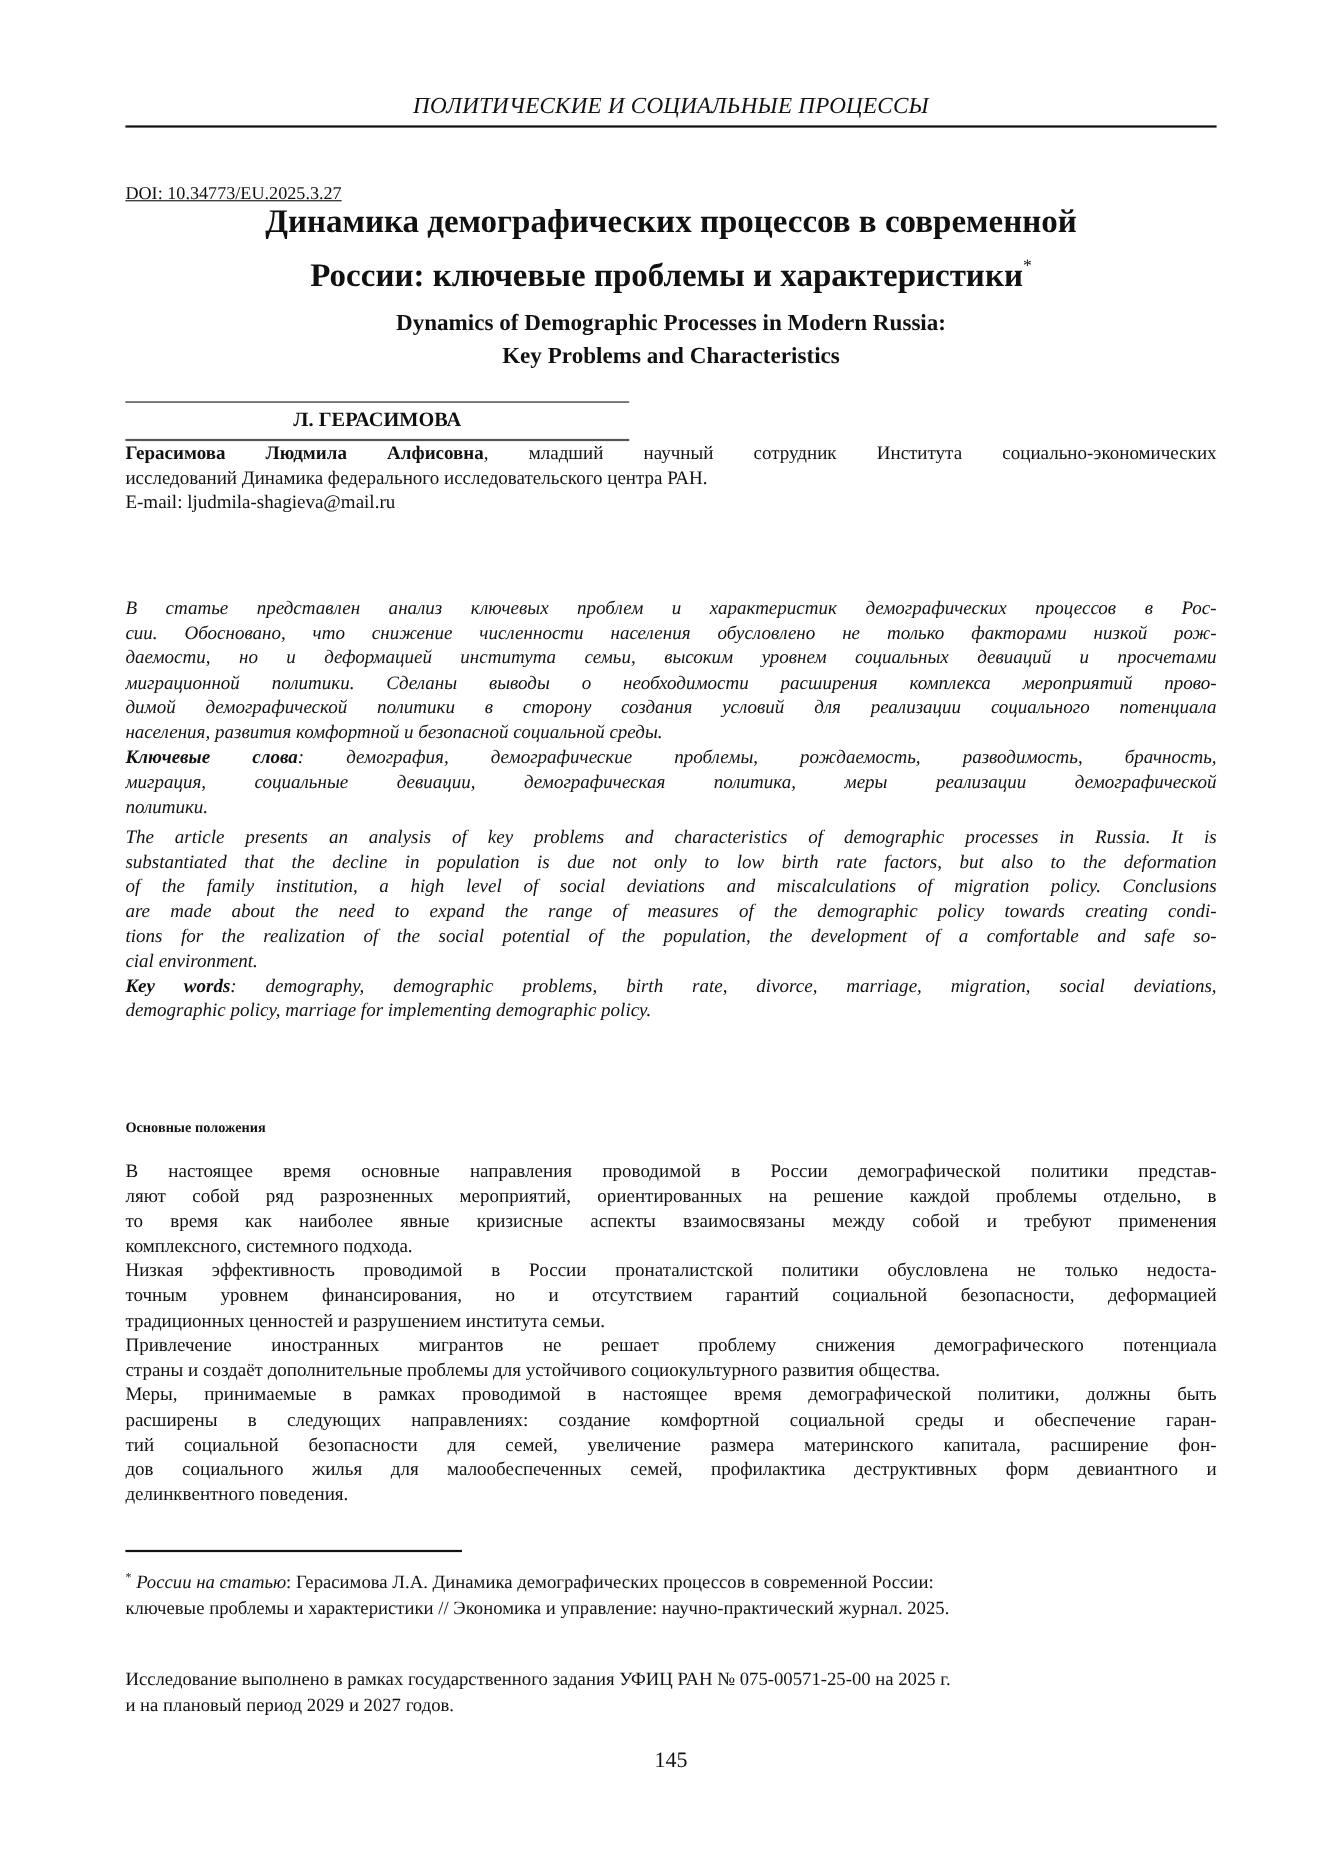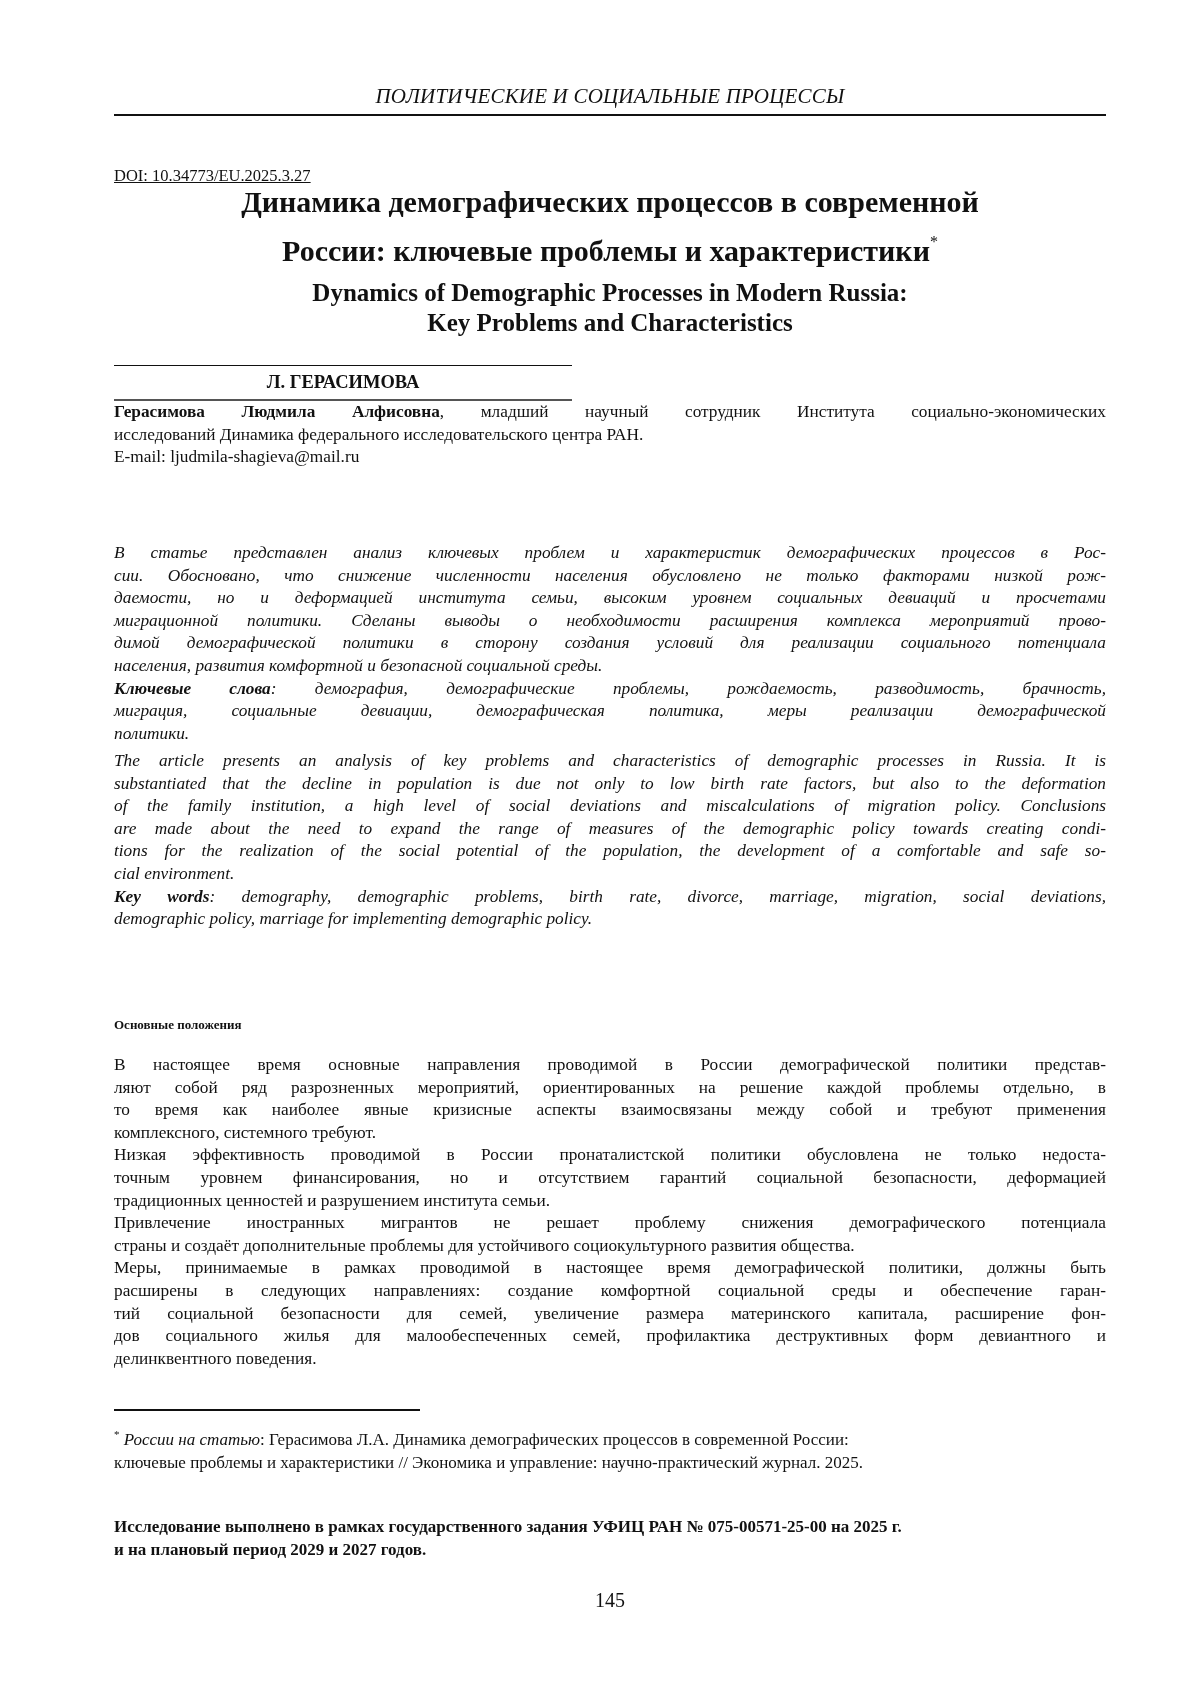--- a/index.html
+++ b/index.html
@@ -16,21 +16,21 @@
   .doi {
     position: absolute; top: 142px; left: 0; font-size: 16.5px; text-decoration: underline; margin-top: 24px;
   }
   .title-ru {
     position: absolute; top: 182px; left: 0; width: 992px; text-align: center;
     font-weight: bold; font-size: 30px; line-height: 40px;
   }
   .title-ru sup { font-size: 16px; vertical-align: 14px; font-weight: normal; }
   .title-en {
     position: absolute; top: 278px; left: 0; width: 992px; text-align: center;
-    font-weight: bold; font-size: 25px; line-height: 30px;
+    font-weight: bold; font-size: 21px; line-height: 30px;
   }
   .author-block { position: absolute; top: 365px; left: 0; width: 458px; }
   .author-rule { height: 1px; background: #111; width: 458px; }
   .author-rule.bottom { height: 2px; background: #555; }
   .author-name {
     text-align: center; font-weight: bold; font-size: 18.5px; line-height: 30px; padding: 1px 0 2px 0;
   }
   .block { position: absolute; left: 0; width: 992px; font-size: 17.3px; line-height: 22.6px; }
   .line { display: block; text-align: justify; text-align-last: justify; white-space: nowrap; height: 22.6px; }
   .line.last { text-align-last: left; }
@@ -97,39 +97,39 @@
     <span class="line"><span class="j"><span class="b">Key words</span><span>: demography, demographic problems, birth rate, divorce, marriage, migration, social deviations,</span></span></span>
     <span class="line last">demographic policy, marriage for implementing demographic policy.</span>
   </div>
 
   <div class="section-title">Основные положения</div>
 
   <div class="block" style="top:1054px;">
     <span class="line"><span class="j">В настоящее время основные направления проводимой в России демографической политики представ-</span></span>
     <span class="line"><span class="j">ляют собой ряд разрозненных мероприятий, ориентированных на решение каждой проблемы отдельно, в</span></span>
     <span class="line"><span class="j">то время как наиболее явные кризисные аспекты взаимосвязаны между собой и требуют применения</span></span>
-    <span class="line last">комплексного, системного требуют.</span>
+    <span class="line last">комплексного, системного подхода.</span>
     <span class="line"><span class="j">Низкая эффективность проводимой в России пронаталистской политики обусловлена не только недоста-</span></span>
     <span class="line"><span class="j">точным уровнем финансирования, но и отсутствием гарантий социальной безопасности, деформацией</span></span>
     <span class="line last">традиционных ценностей и разрушением института семьи.</span>
     <span class="line"><span class="j">Привлечение иностранных мигрантов не решает проблему снижения демографического потенциала</span></span>
     <span class="line last">страны и создаёт дополнительные проблемы для устойчивого социокультурного развития общества.</span>
     <span class="line"><span class="j">Меры, принимаемые в рамках проводимой в настоящее время демографической политики, должны быть</span></span>
     <span class="line"><span class="j">расширены в следующих направлениях: создание комфортной социальной среды и обеспечение гаран-</span></span>
     <span class="line"><span class="j">тий социальной безопасности для семей, увеличение размера материнского капитала, расширение фон-</span></span>
     <span class="line"><span class="j">дов социального жилья для малообеспеченных семей, профилактика деструктивных форм девиантного и</span></span>
     <span class="line last">делинквентного поведения.</span>
   </div>
 
   <div class="fn-rule"></div>
 
   <div class="fn" style="top:1423px;">
     <div><sup>*</sup> <span class="it">России на статью</span><span>: Герасимова Л.А. Динамика демографических процессов в современной России:</span></div>
     <div>ключевые проблемы и характеристики // Экономика и управление: научно-практический журнал. 2025.</div>
   </div>
 
-  <div class="fn" style="top:1516px;font-weight:bold;">
+  <div class="fn" style="top:1516px;">
     <div>Исследование выполнено в рамках государственного задания УФИЦ РАН № 075-00571-25-00 на 2025 г.</div>
     <div>и на плановый период 2029 и 2027 годов.</div>
   </div>
 
   <div class="page-number">145</div>
 </div>
 
 </body></html>

